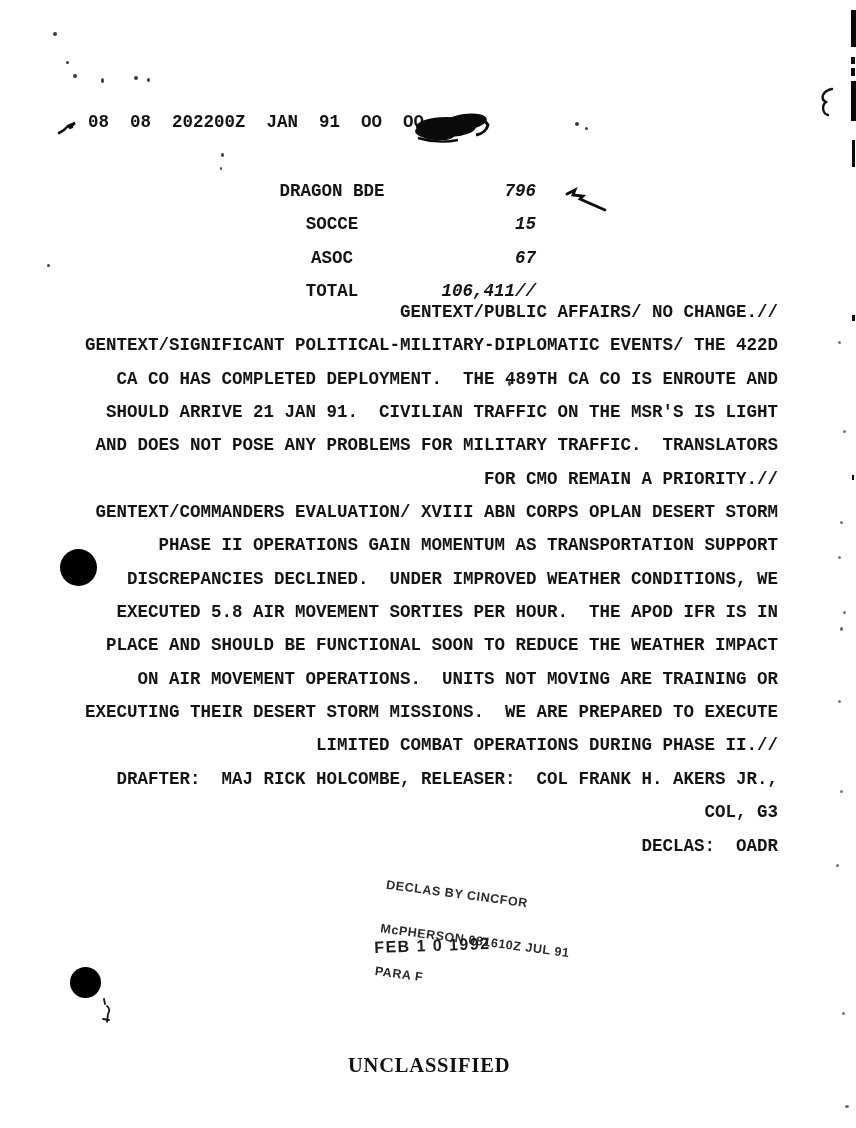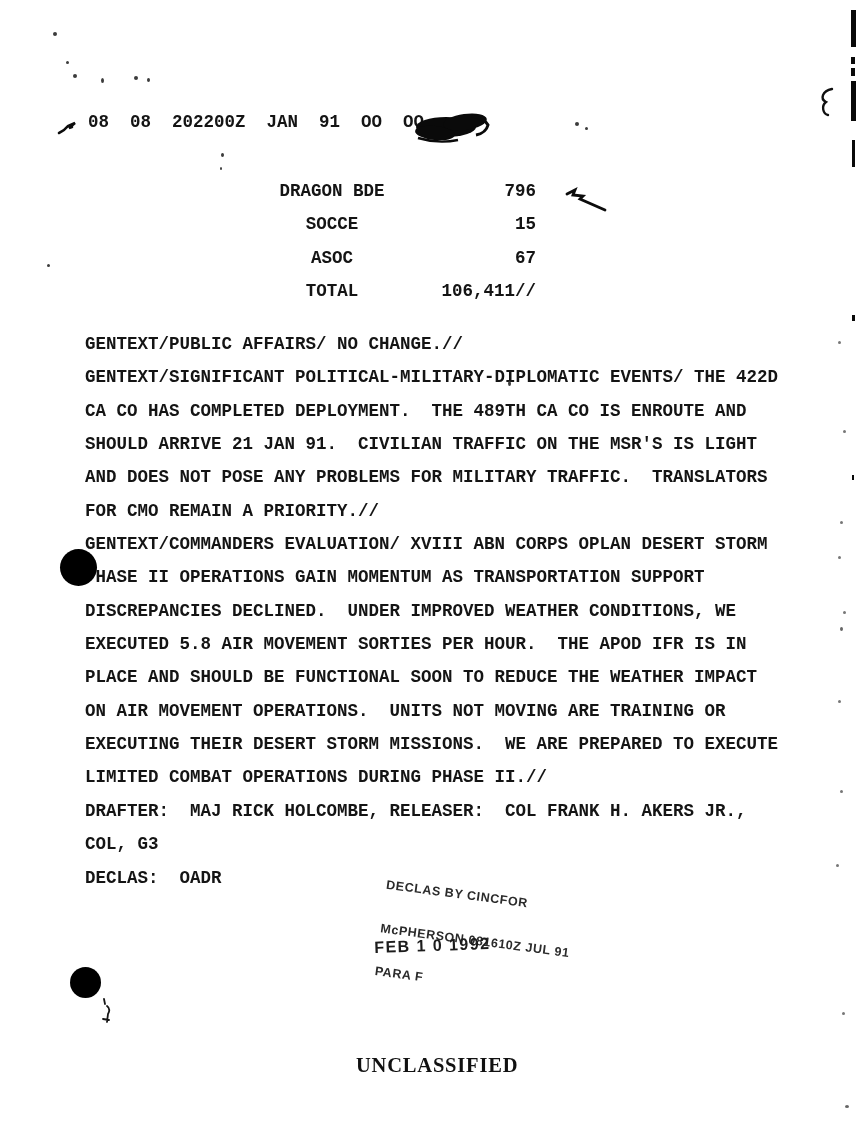--- a/index.html
+++ b/index.html
@@ -15,23 +15,23 @@
     font-family:"Liberation Mono",monospace;
     font-weight:700;
     font-size:17.5px;
     color:#141414;
     white-space:pre;
   }
   .header-line{position:absolute;left:88px;top:112px;line-height:1.2;}
   
   .strength-table{position:absolute;left:128px;top:175px;width:408px;text-align:center;}
   .trow{position:relative;height:33.35px;line-height:33.35px;}
-  .tval{position:absolute;right:0;top:0;}
+  .tval{position:absolute;right:0;top:0;font-style:italic;}
   
-  .body-lines{position:absolute;left:85px;top:328px;}
+  .body-lines{position:absolute;left:85px;top:296px;text-align:right;}
   .body-lines .line{height:33.35px;line-height:33.35px;}
   
   .declas-stamp{
     position:absolute;left:391px;top:849px;
     transform:rotate(7.5deg);transform-origin:left top;
     font-family:"Liberation Sans",sans-serif;
     font-weight:700;font-size:12.5px;letter-spacing:.6px;
     color:#2b2b2b;line-height:14.5px;white-space:pre;
   }
   .date-stamp{
@@ -39,21 +39,20 @@
     transform:rotate(-2deg) scaleX(.97);transform-origin:left top;
     font-family:"Liberation Sans",sans-serif;
     font-weight:700;font-size:16.5px;letter-spacing:1.5px;
     color:#1c1c1c;white-space:pre;
   }
   .footer-classification{
     position:absolute;left:348px;top:1054px;
     font-family:"Liberation Serif",serif;
     font-weight:700;font-size:20.5px;letter-spacing:.8px;
     color:#111;
-    margin-left:8px;
   }
   
   .punch{position:absolute;border-radius:50%;background:#000;}
   .punch-mid{left:60px;top:549px;width:37px;height:37px;}
   .punch-bottom{left:70px;top:967px;width:31px;height:31px;}
   .edgebar{position:absolute;background:#090909;}
   .speck{position:absolute;background:#3c3c3c;border-radius:50%;}
   .penmark{position:absolute;}
 </style>
 </head>

